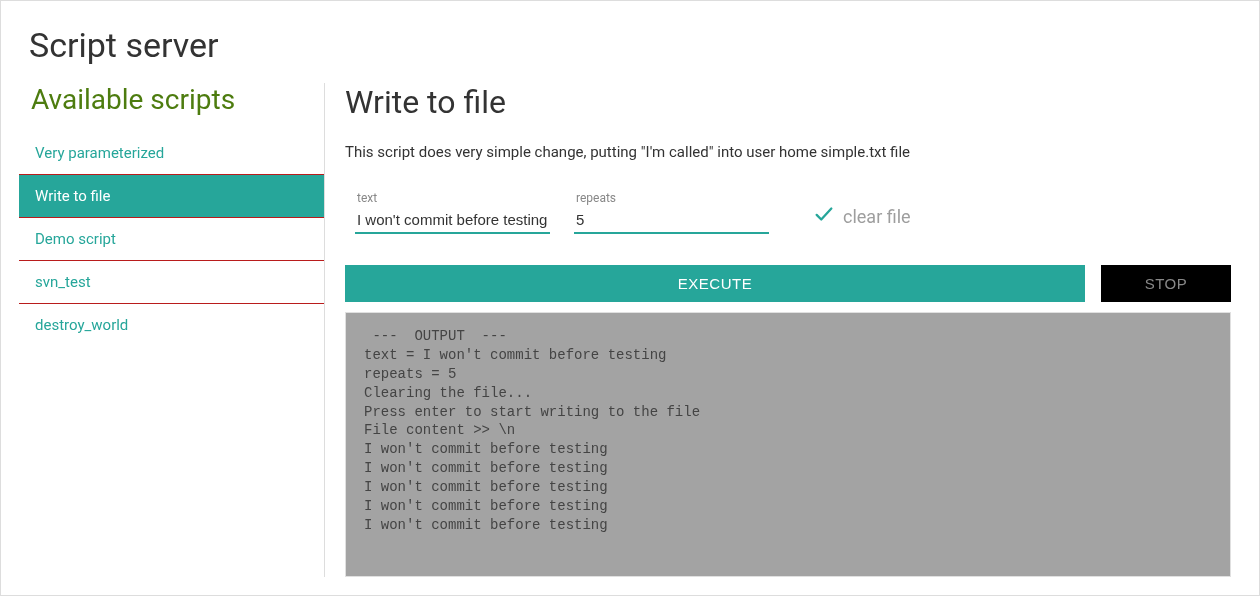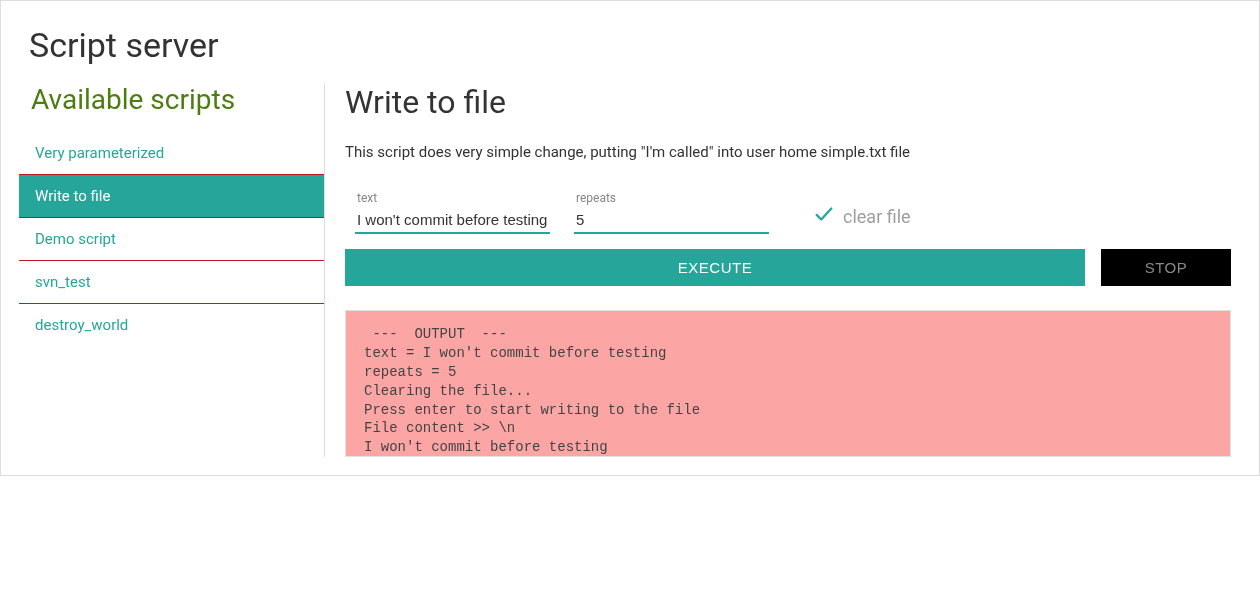--- a/index.html
+++ b/index.html
@@ -7,21 +7,21 @@
     margin: 0;
     padding: 0;
   }
   body {
     font-family: -apple-system, BlinkMacSystemFont, "Segoe UI", Roboto, "Helvetica Neue", Arial, sans-serif;
     background: #fff;
     color: #333;
   }
   .container {
     width: 1260px;
-    height: 476px;
+    height: 596px;
     border: 1px solid #ddd;
     padding: 24px 28px 18px 28px;
     display: flex;
     flex-direction: column;
   }
   .app-title {
     font-size: 34px;
     font-weight: 400;
     color: #333;
     margin-bottom: 18px;
@@ -76,21 +76,21 @@
   }
   .description {
     font-size: 15px;
     color: #333;
     margin-bottom: 30px;
   }
   .params-row {
     display: flex;
     align-items: flex-end;
     gap: 24px;
-    margin-bottom: 16px;
+    margin-bottom: 32px;
     padding-left: 10px;
   }
   .field {
     display: flex;
     flex-direction: column;
   }
   .field-label {
     font-size: 12px;
     color: #888;
     margin-bottom: 2px;
@@ -119,21 +119,21 @@
     width: 22px;
     height: 22px;
   }
   .checkbox-label {
     font-size: 18px;
     color: #9e9e9e;
   }
   .buttons-row {
     display: flex;
     gap: 16px;
-    margin-bottom: 24px;
+    margin-bottom: 10px;
   }
   .btn {
     border: none;
     font-size: 15px;
     letter-spacing: 0.5px;
     padding: 10px 0;
     text-align: center;
     cursor: pointer;
     text-transform: uppercase;
   }
@@ -142,21 +142,21 @@
     background: #26a69a;
     color: #fff;
   }
   .btn-stop {
     width: 130px;
     background: #000000;
     color: #888;
   }
   .output {
     flex: 1;
-    background: #fca5a5;
+    background: #a3a3a3;
     border: 1px solid #e0e0e0;
     padding: 14px 18px;
     font-family: "Courier New", Courier, monospace;
     font-size: 14px;
     color: #444;
     white-space: pre;
     overflow: auto;
     line-height: 1.35;
   }
 </style>

